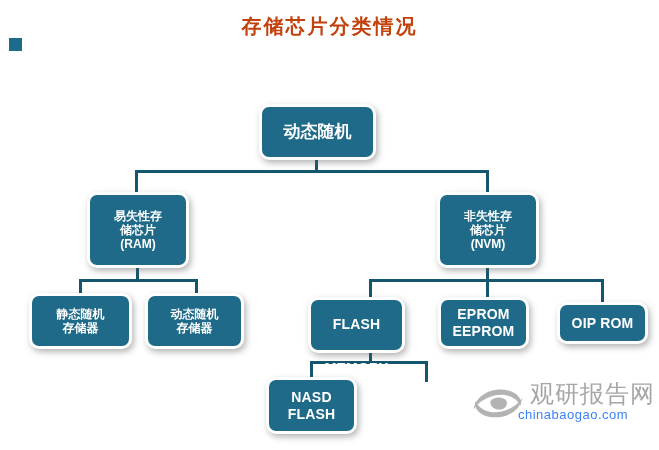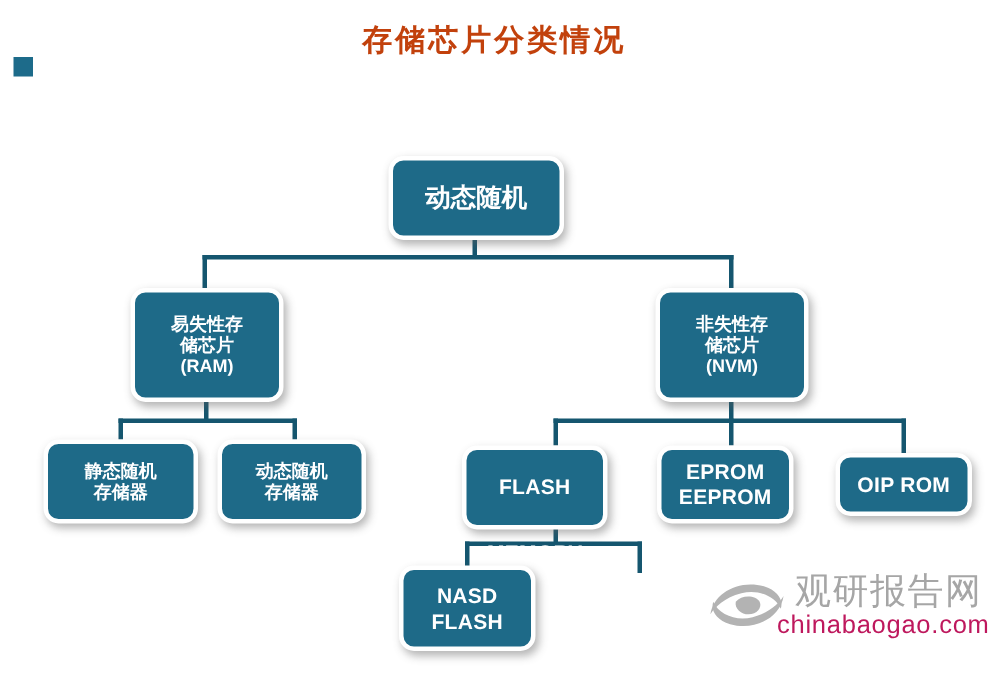--- a/index.html
+++ b/index.html
@@ -34,21 +34,21 @@
   .line{position:absolute; background:#15566f;}
 
   .watermark{position:absolute; left:468px; top:376px; width:190px; height:62px;}
   .wm-logo{position:absolute; left:0; top:4px; width:60px; height:46px;}
   .wm-name{
     position:absolute; left:62px; top:2px; width:128px;
     font-size:24px; font-weight:normal; color:#a6a6a6; letter-spacing:1px; white-space:nowrap;
   }
   .wm-url{
     position:absolute; left:50px; top:31px; width:125px;
-    font-size:17px; color:#be185d; letter-spacing:0.5px; white-space:nowrap;
+    font-size:13px; color:#3b82f6; letter-spacing:0.5px; white-space:nowrap;
   }
 </style>
 </head>
 <body>
 
 <div class="canvas">
 
   <div class="page-title">存储芯片分类情况</div>
   <div class="accent-square"></div>
 

